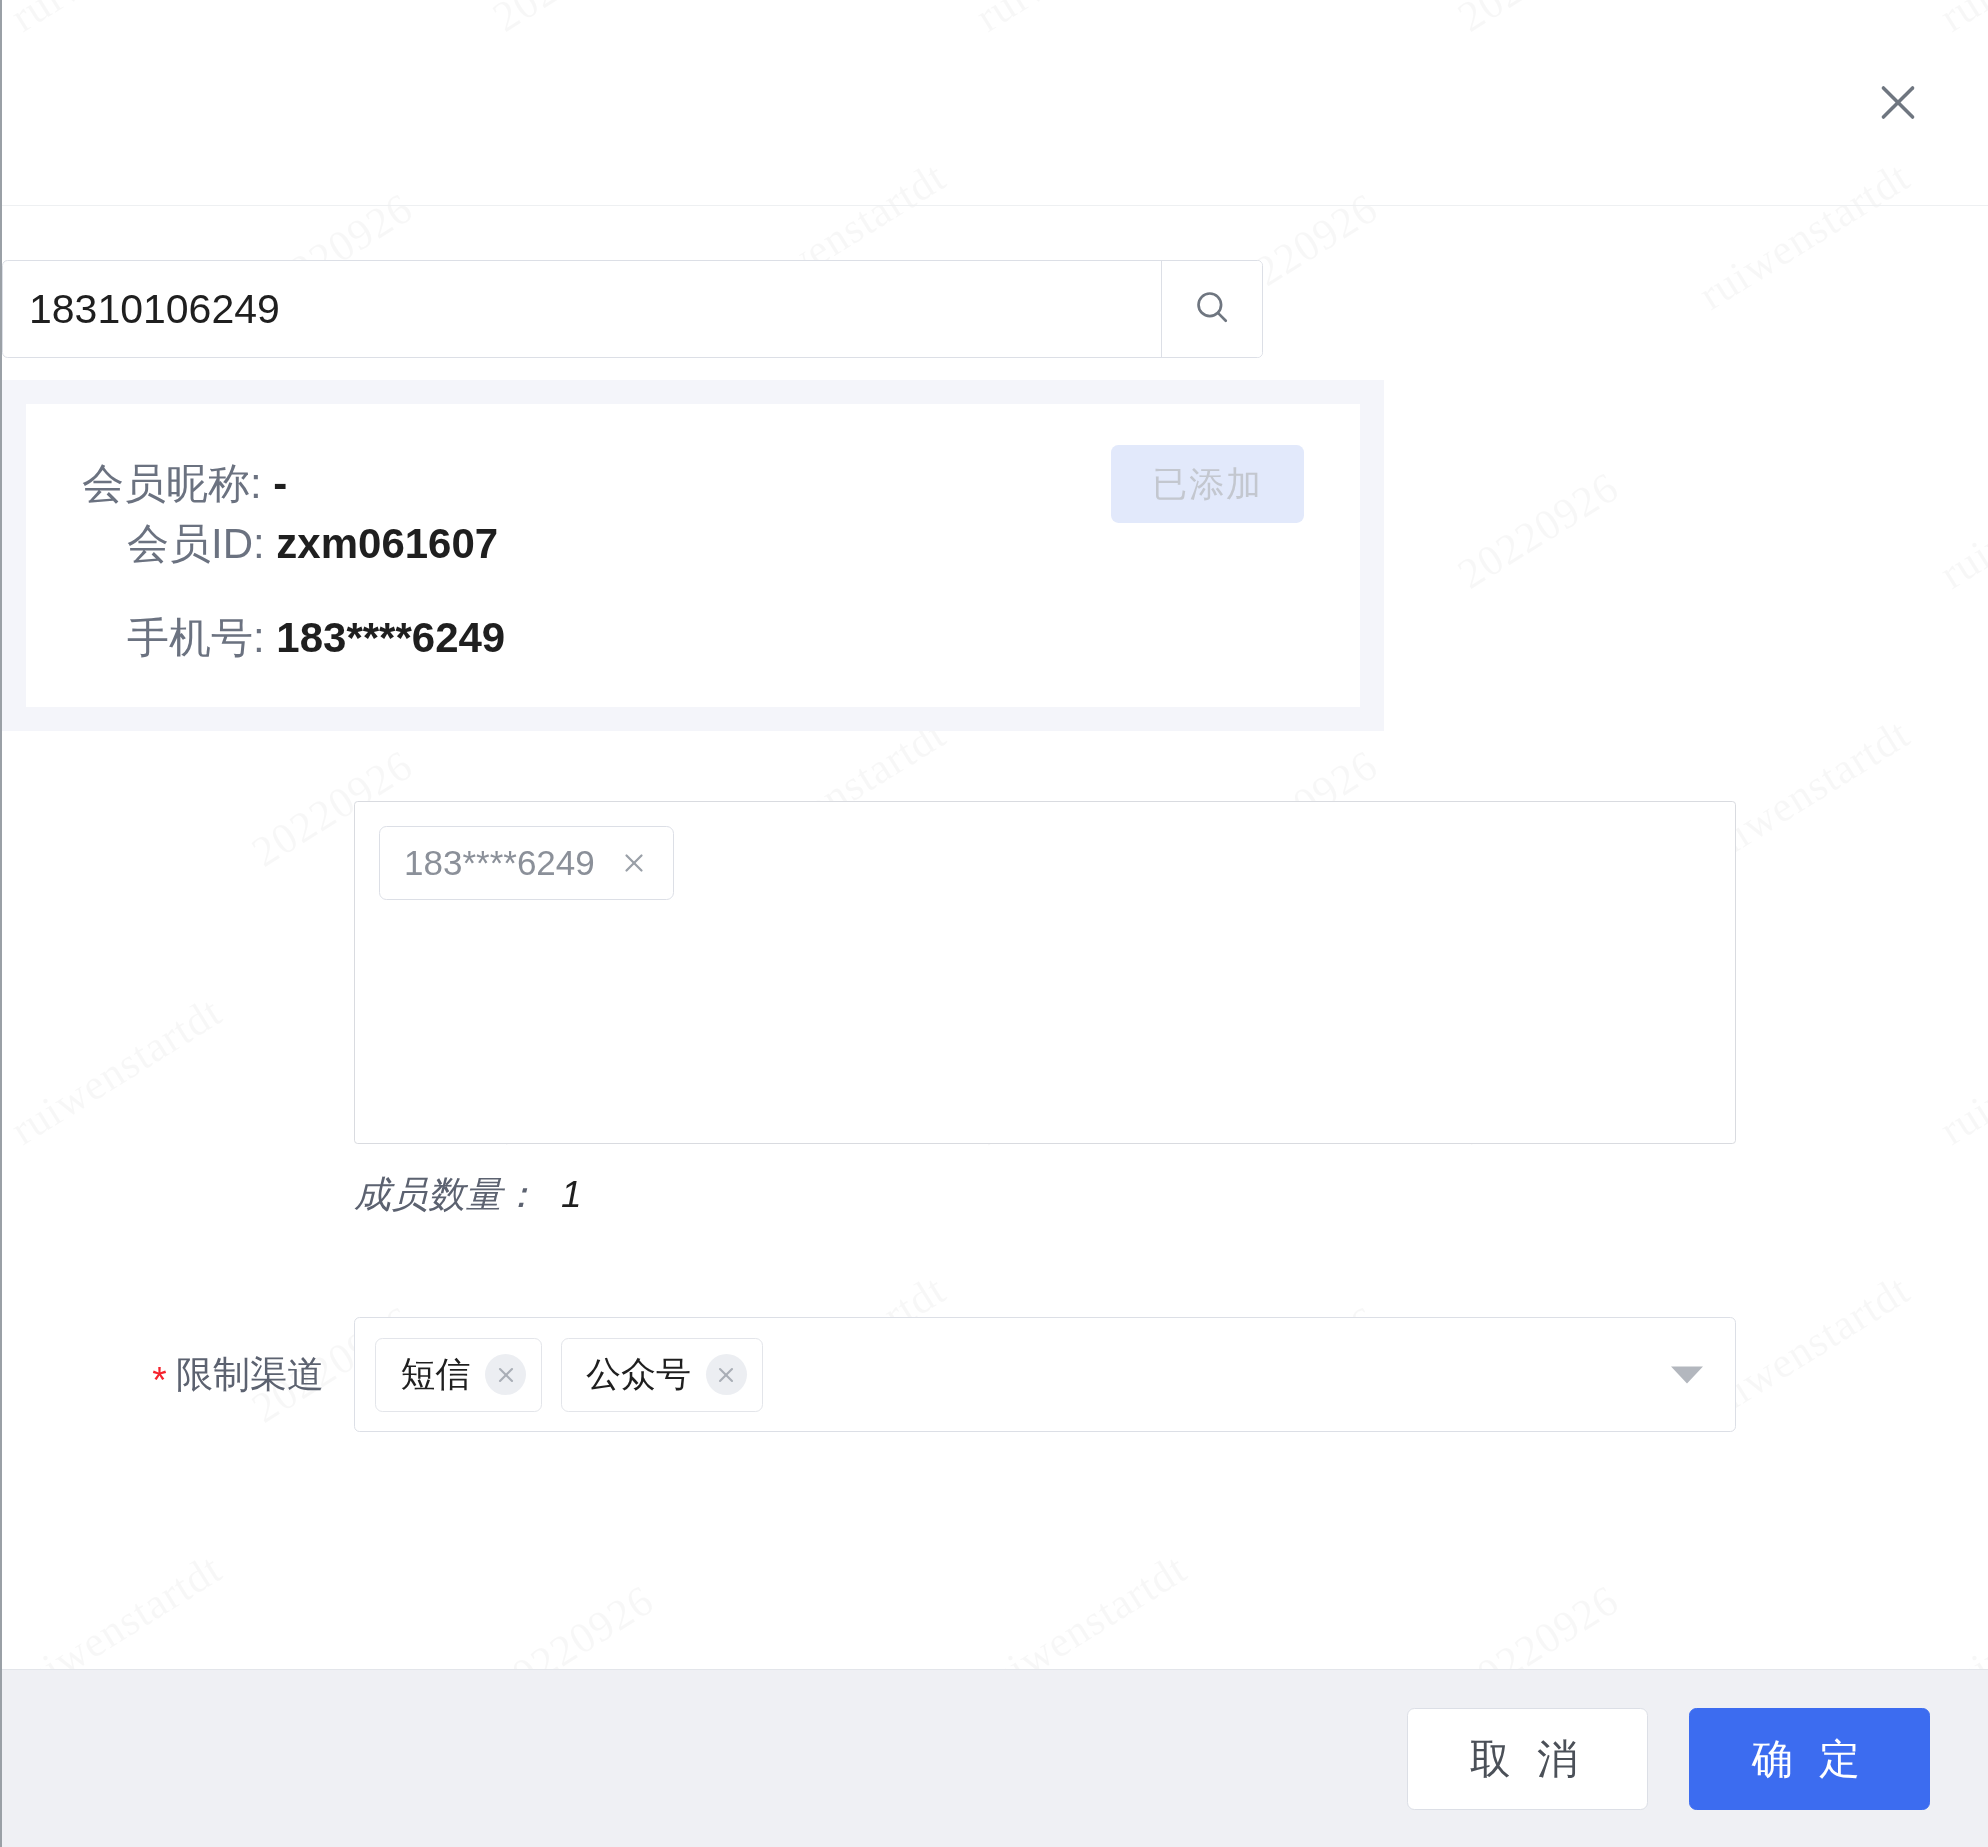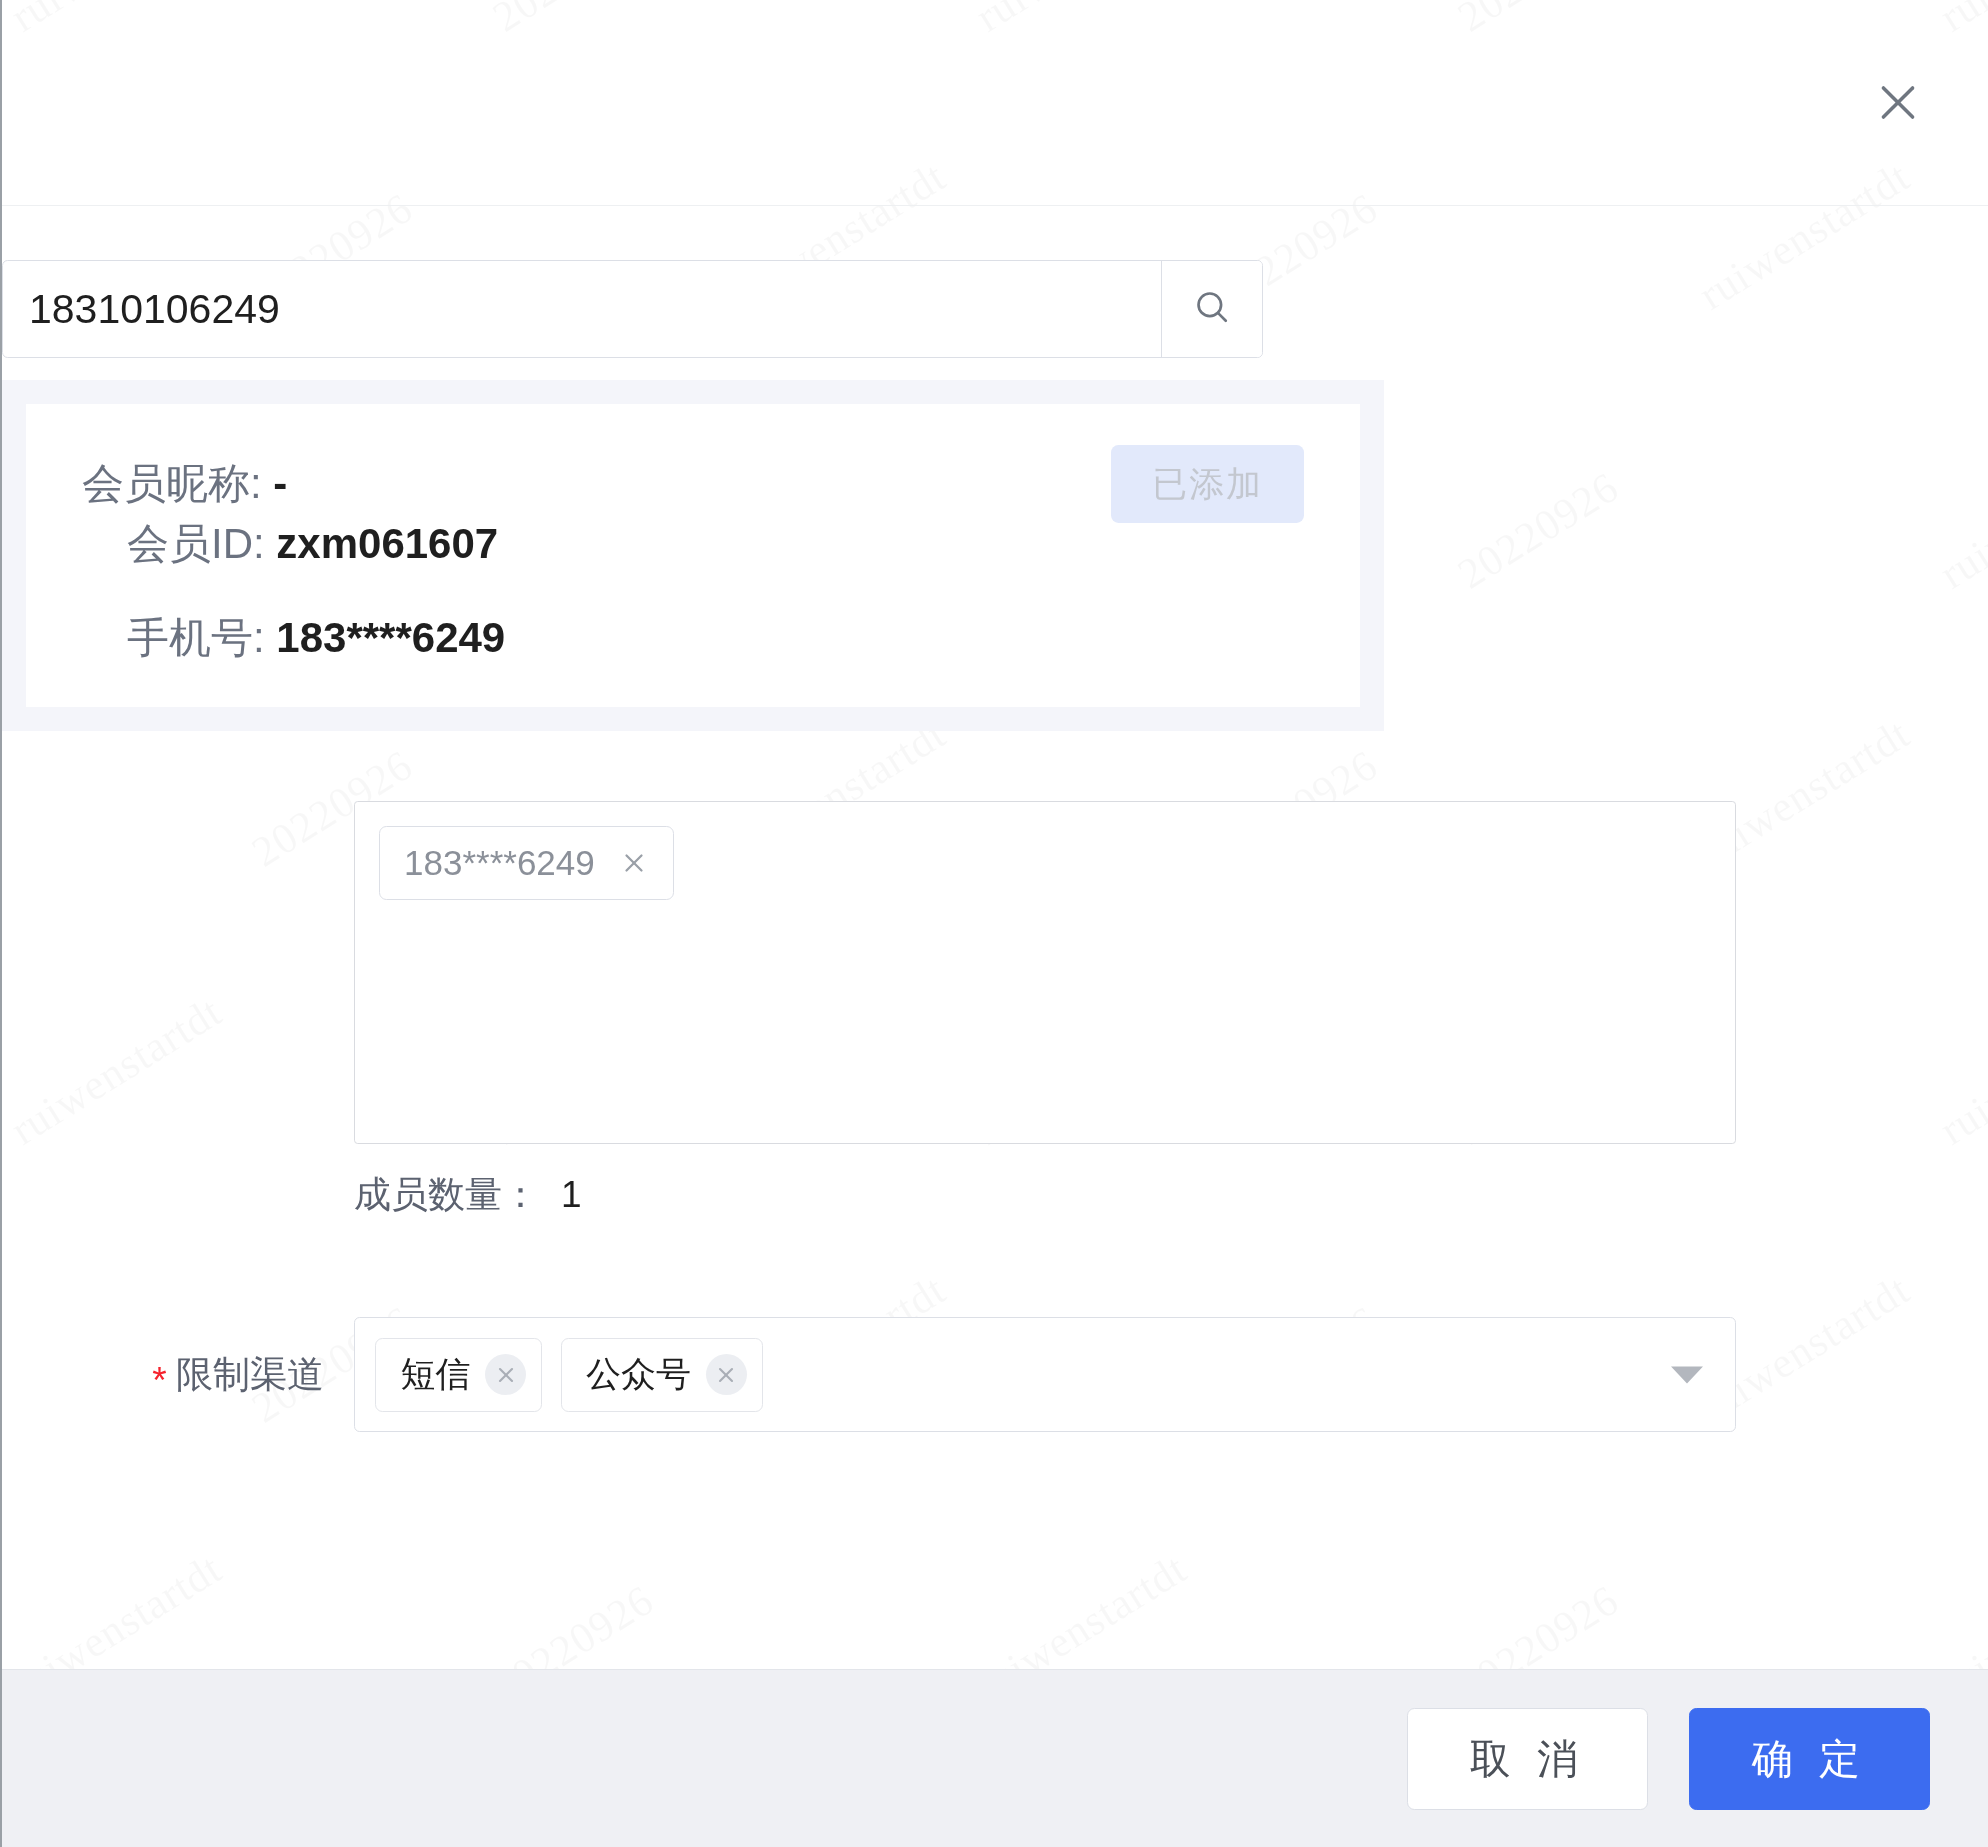--- a/index.html
+++ b/index.html
@@ -228,20 +228,21 @@
     justify-content: center;
     cursor: pointer;
   }
 
   .count-row {
     margin-top: 32px;
     display: flex;
     align-items: baseline;
     font-size: 37px;
     line-height: 1;
+    font-style: italic;
   }
   .count-label { color: #5c6270; }
   .count-value {
     color: #1f1f1f;
     margin-left: 22px;
     font-weight: 500;
   }
 
   
   .row-channel {

